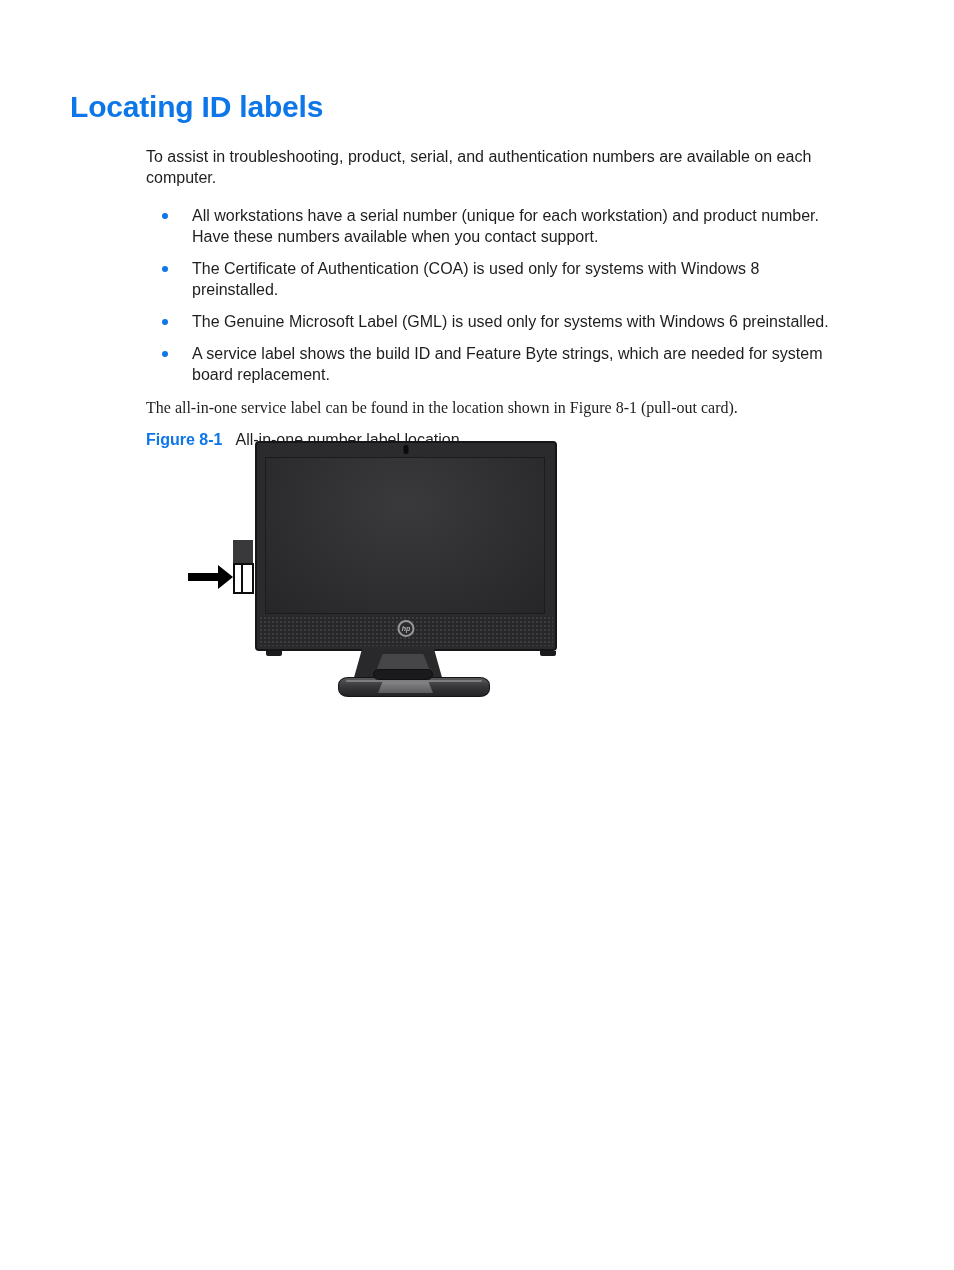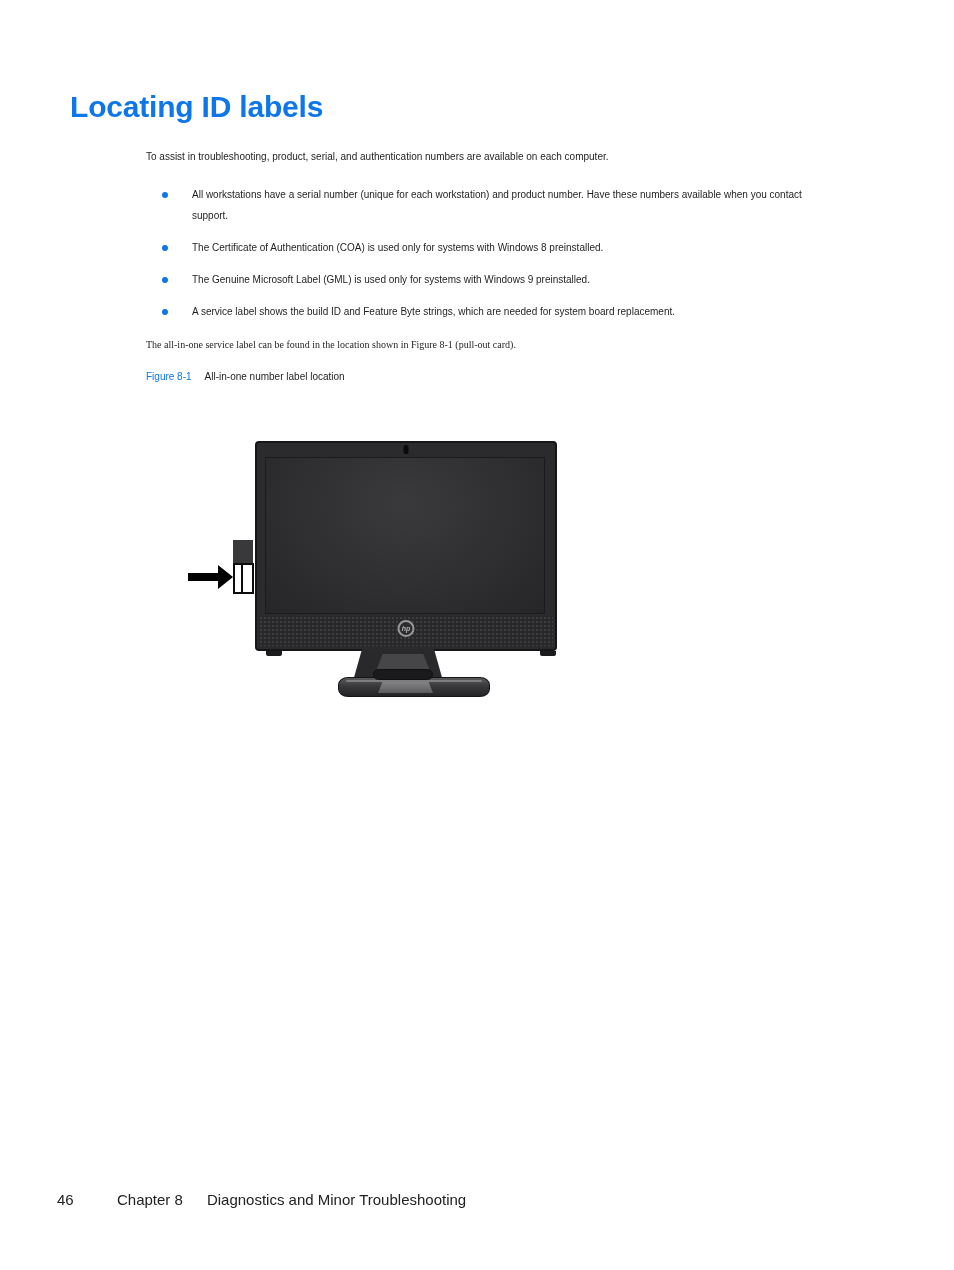--- a/index.html
+++ b/index.html
@@ -13,36 +13,36 @@
   .page { position: absolute; inset: 0; width: 954px; height: 1270px; }
 
   
   .title {
     position: absolute; left: 70px; top: 90px; margin: 0;
     font-size: 30px; font-weight: 700; letter-spacing: -0.2px;
     color: #0d76e8;
   }
   .content {
     position: absolute; left: 146px; top: 146px; width: 706px;
-    font-size: 10px; line-height: 21px;
+    font-size: 16px; line-height: 21px;
   }
   .content p { margin: 0; }
   .intro { margin-bottom: 17px !important; }
   ul.bullets { list-style: none; margin: 12px; padding: 0; }
   ul.bullets li {
     position: relative; padding-left: 34px; margin-bottom: 11px;
   }
   ul.bullets li::before {
     content: ""; position: absolute; left: 4px; top: 8px;
     width: 6px; height: 6px; border-radius: 50%;
     background: #0d76e8;
   }
   .figure-intro { margin-top: 0 !important; font-family: Liberation Serif, serif; }
   .figure-caption { margin-top: 11px !important; }
-  .fig-label { color: #0d76e8; font-weight: 400; margin-right: 13px; }
+  .fig-label { color: #0d76e8; font-weight: 700; margin-right: 13px; }
 
   
   .figure { position: absolute; left: 188px; top: 437px; width: 420px; height: 270px; }
 
   .bezel {
     position: absolute; left: 67px; top: 4px; width: 302px; height: 210px;
     box-sizing: border-box;
     background: #2b2b2d;
     border: 2px solid #161618;
     border-radius: 4px;
@@ -138,21 +138,21 @@
 <div class="page">
 
   <h1 class="title">Locating ID labels</h1>
 
   <div class="content">
     <p class="intro">To assist in troubleshooting, product, serial, and authentication numbers are available on each computer.</p>
 
     <ul class="bullets">
       <li>All workstations have a serial number (unique for each workstation) and product number. Have these numbers available when you contact support.</li>
       <li>The Certificate of Authentication (COA) is used only for systems with Windows 8 preinstalled.</li>
-      <li>The Genuine Microsoft Label (GML) is used only for systems with Windows 9 preinstalled.</li>
+      <li>The Genuine Microsoft Label (GML) is used only for systems with Windows 6 preinstalled.</li>
       <li>A service label shows the build ID and Feature Byte strings, which are needed for system board replacement.</li>
     </ul>
 
     <p class="figure-intro">The all-in-one service label can be found in the location shown in Figure 8-1 (pull-out card).</p>
 
     <p class="figure-caption">
       <span class="fig-label">Figure 8-1</span><span class="fig-text">All-in-one number label location</span>
     </p>
   </div>
 
@@ -178,17 +178,14 @@
     <div class="foot foot-right"></div>
 
     <div class="neck"></div>
     <div class="neck-inner"></div>
     <div class="base"></div>
     <div class="base-line"></div>
     <div class="base-plate"></div>
     <div class="handle"></div>
   </div>
 
-  <div class="footer">
-    <span class="page-num">46</span><span class="chapter">Chapter 8</span><span class="chapter-title">Diagnostics and Minor Troubleshooting</span>
-  </div>
 
 </div>
 
 </body></html>

